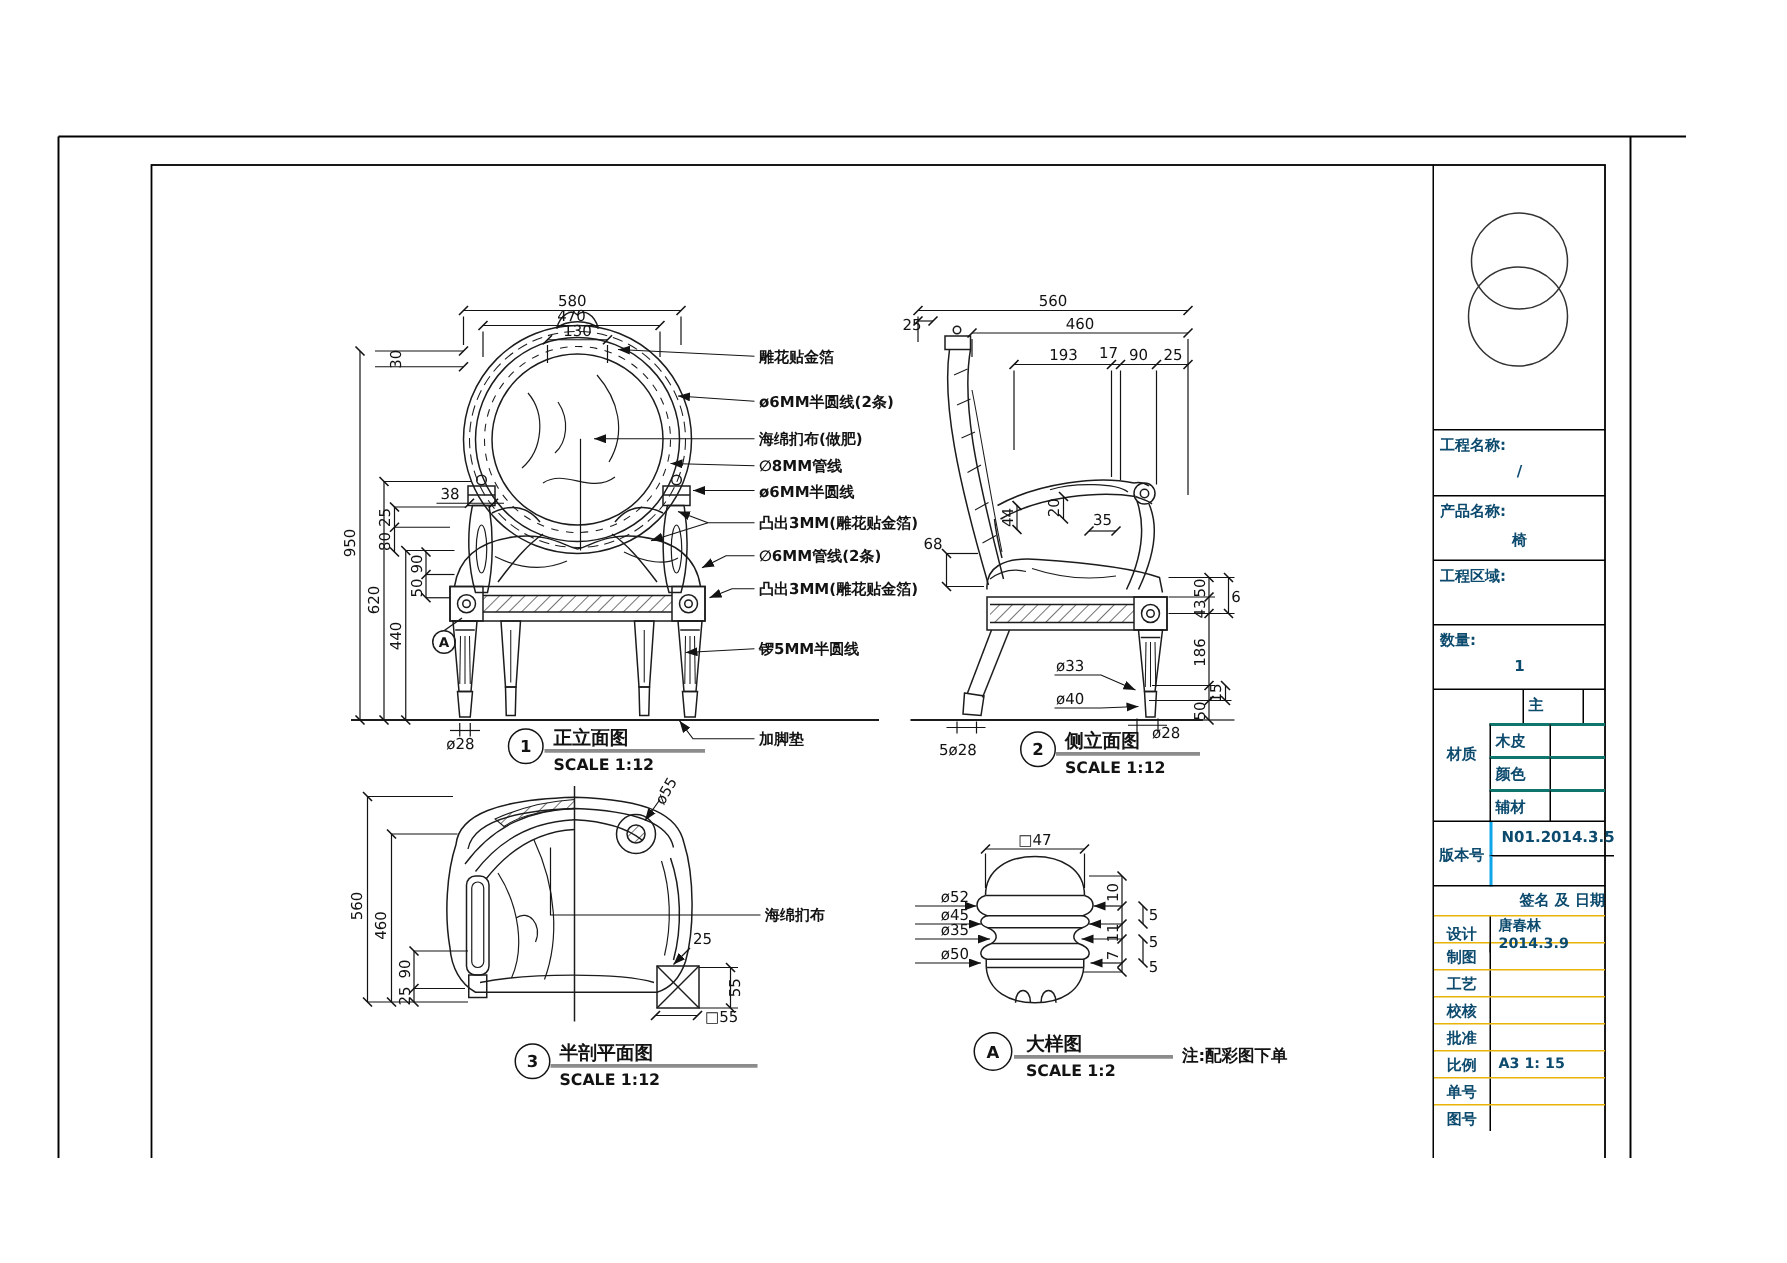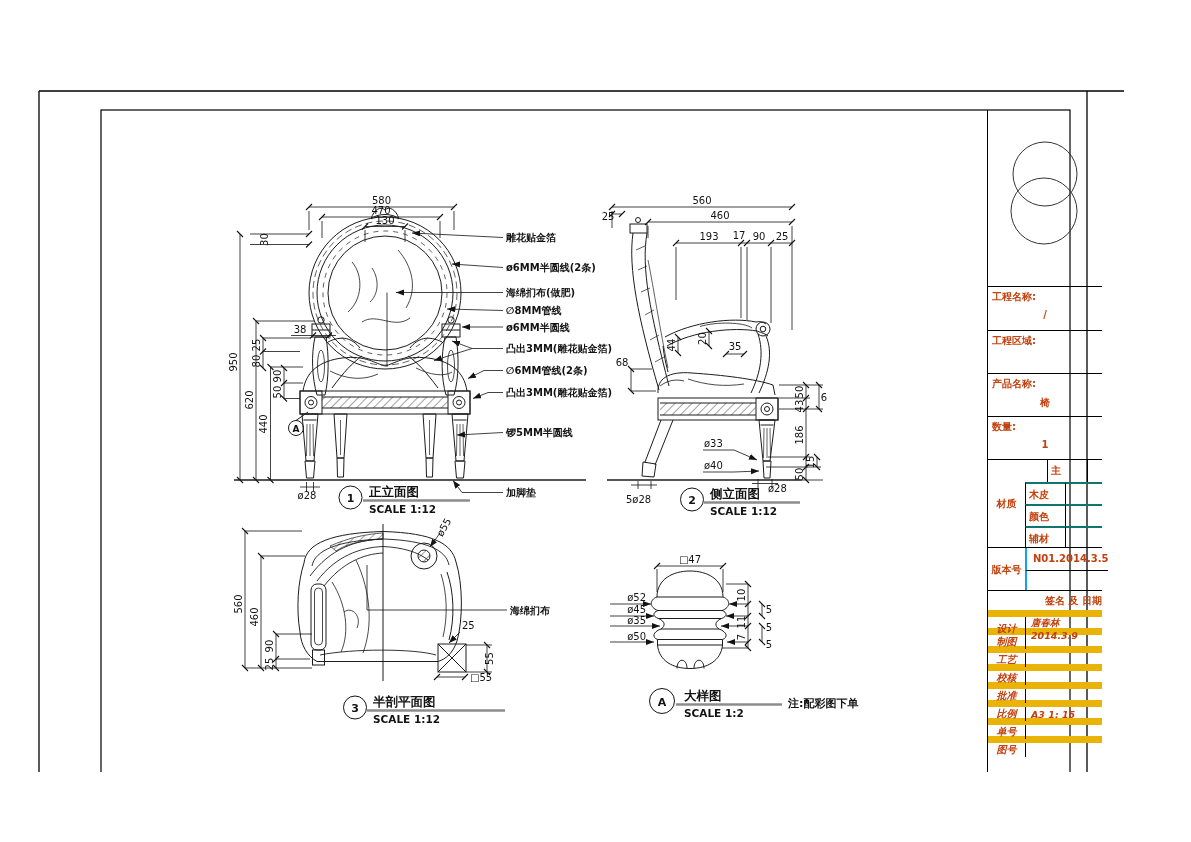--- a/index.html
+++ b/index.html
@@ -1,42 +1,42 @@
 <!DOCTYPE html>
 <html><head>
 <meta charset="utf-8">
 <style>
   html,body{margin:0;padding:0;background:#fff;}
   #sheet{position:relative;width:1191px;height:772px;background:#fff;overflow:hidden;
-         font-family:"DejaVu Sans",sans-serif;color:#c2410c;}
+         font-family:"DejaVu Sans",sans-serif;color:#0c4a6e;}
   svg text{fill:#131313;}
   .dt{font-size:10px;text-anchor:middle;font-family:"DejaVu Sans",sans-serif;}
   .dts{font-size:10px;text-anchor:start;font-weight:bold;}
   .dte{font-size:10px;text-anchor:end;}
   .ttl{font-size:12.5px;font-weight:bold;text-anchor:start;}
   .scl{font-size:10.5px;font-weight:bold;text-anchor:start;}
   .mk{font-size:11px;font-weight:bold;text-anchor:middle;}
   .note{font-size:11px;font-weight:bold;text-anchor:start;}
   
-  .tb{position:absolute;left:987px;top:110px;width:115px;height:702px;box-sizing:border-box;
+  .tb{position:absolute;left:955px;top:110px;width:115px;height:702px;box-sizing:border-box;
       border-left:1px solid #000;font-size:10px;font-weight:bold;}
   .tb .sec{box-sizing:border-box;border-top:1px solid #000;position:relative;}
   .tb .lab{padding:3px 0 0 4px;}
   .tb .val{position:absolute;left:0;right:0;top:22px;text-align:center;font-weight:bold;}
   .grid3{display:grid;grid-template-columns:37px 40px 1fr;}
   .grid3 .c{box-sizing:border-box;border-top:2px solid #0f766e;border-left:1px solid #000;
             height:22px;line-height:22px;padding-left:3px;overflow:hidden;}
   .grid3 .c.first{border-top:none;margin-left:22px;}
   .grid3 .side{grid-row:1/5;border-left:none;border-top:none;display:flex;align-items:center;justify-content:center;height:88px;padding-left:0;}
   .gridv{display:grid;grid-template-columns:37px 1fr;}
   .gridv .vside{grid-row:1/3;display:flex;align-items:center;justify-content:center;height:43px;}
   .gridv .vc{box-sizing:border-box;border-left:2px solid #0ea5e9;height:21.5px;line-height:21.5px;padding-left:6px;}
   .gridv .vc+ .vc{border-top:1px solid #000;}
   .signhead{text-align:right;line-height:19px;}
-  .srow{display:grid;grid-template-columns:37px 1fr;height:18px;box-sizing:border-box;border-top:7px solid #eab308;font-style:italic;}
+  .srow{display:grid;grid-template-columns:37px 1fr;height:18px;box-sizing:border-box;border-top:1px solid #eab308;}
   .srow .sl{display:flex;align-items:center;justify-content:center;}
   .srow .sv{border-left:1px solid #000;display:flex;align-items:center;padding-left:5px;font-size:9.5px;}
 </style>
 </head>
 <body>
 
 <div id="sheet">
 
 <svg width="1191" height="842" viewBox="0 0 1191 842">
   <defs>
@@ -438,25 +438,25 @@
     <svg width="113" height="174">
       <circle cx="57" cy="64" r="32" fill="none" stroke="#333" stroke-width="1"></circle>
       <circle cx="56" cy="101" r="33" fill="none" stroke="#333" stroke-width="1"></circle>
     </svg>
   </div>
   <div class="sec" style="height:44px;">
     <div class="lab">工程名称:</div>
     <div class="val">/</div>
   </div>
   <div class="sec" style="height:43px;">
-    <div class="lab">工程区域:</div>
-  </div>
-  <div class="sec" style="height:43px;">
     <div class="lab">产品名称:</div>
     <div class="val">椅</div>
+  </div>
+  <div class="sec" style="height:43px;">
+    <div class="lab">工程区域:</div>
   </div>
   <div class="sec" style="height:43px;">
     <div class="lab">数量:</div>
     <div class="val">1</div>
   </div>
   <div class="sec grid3" style="height:88px;">
     <div class="c side">材质</div>
     <div class="c first">主材质</div>
     <div class="c first"></div>
     <div class="c">木皮</div>

